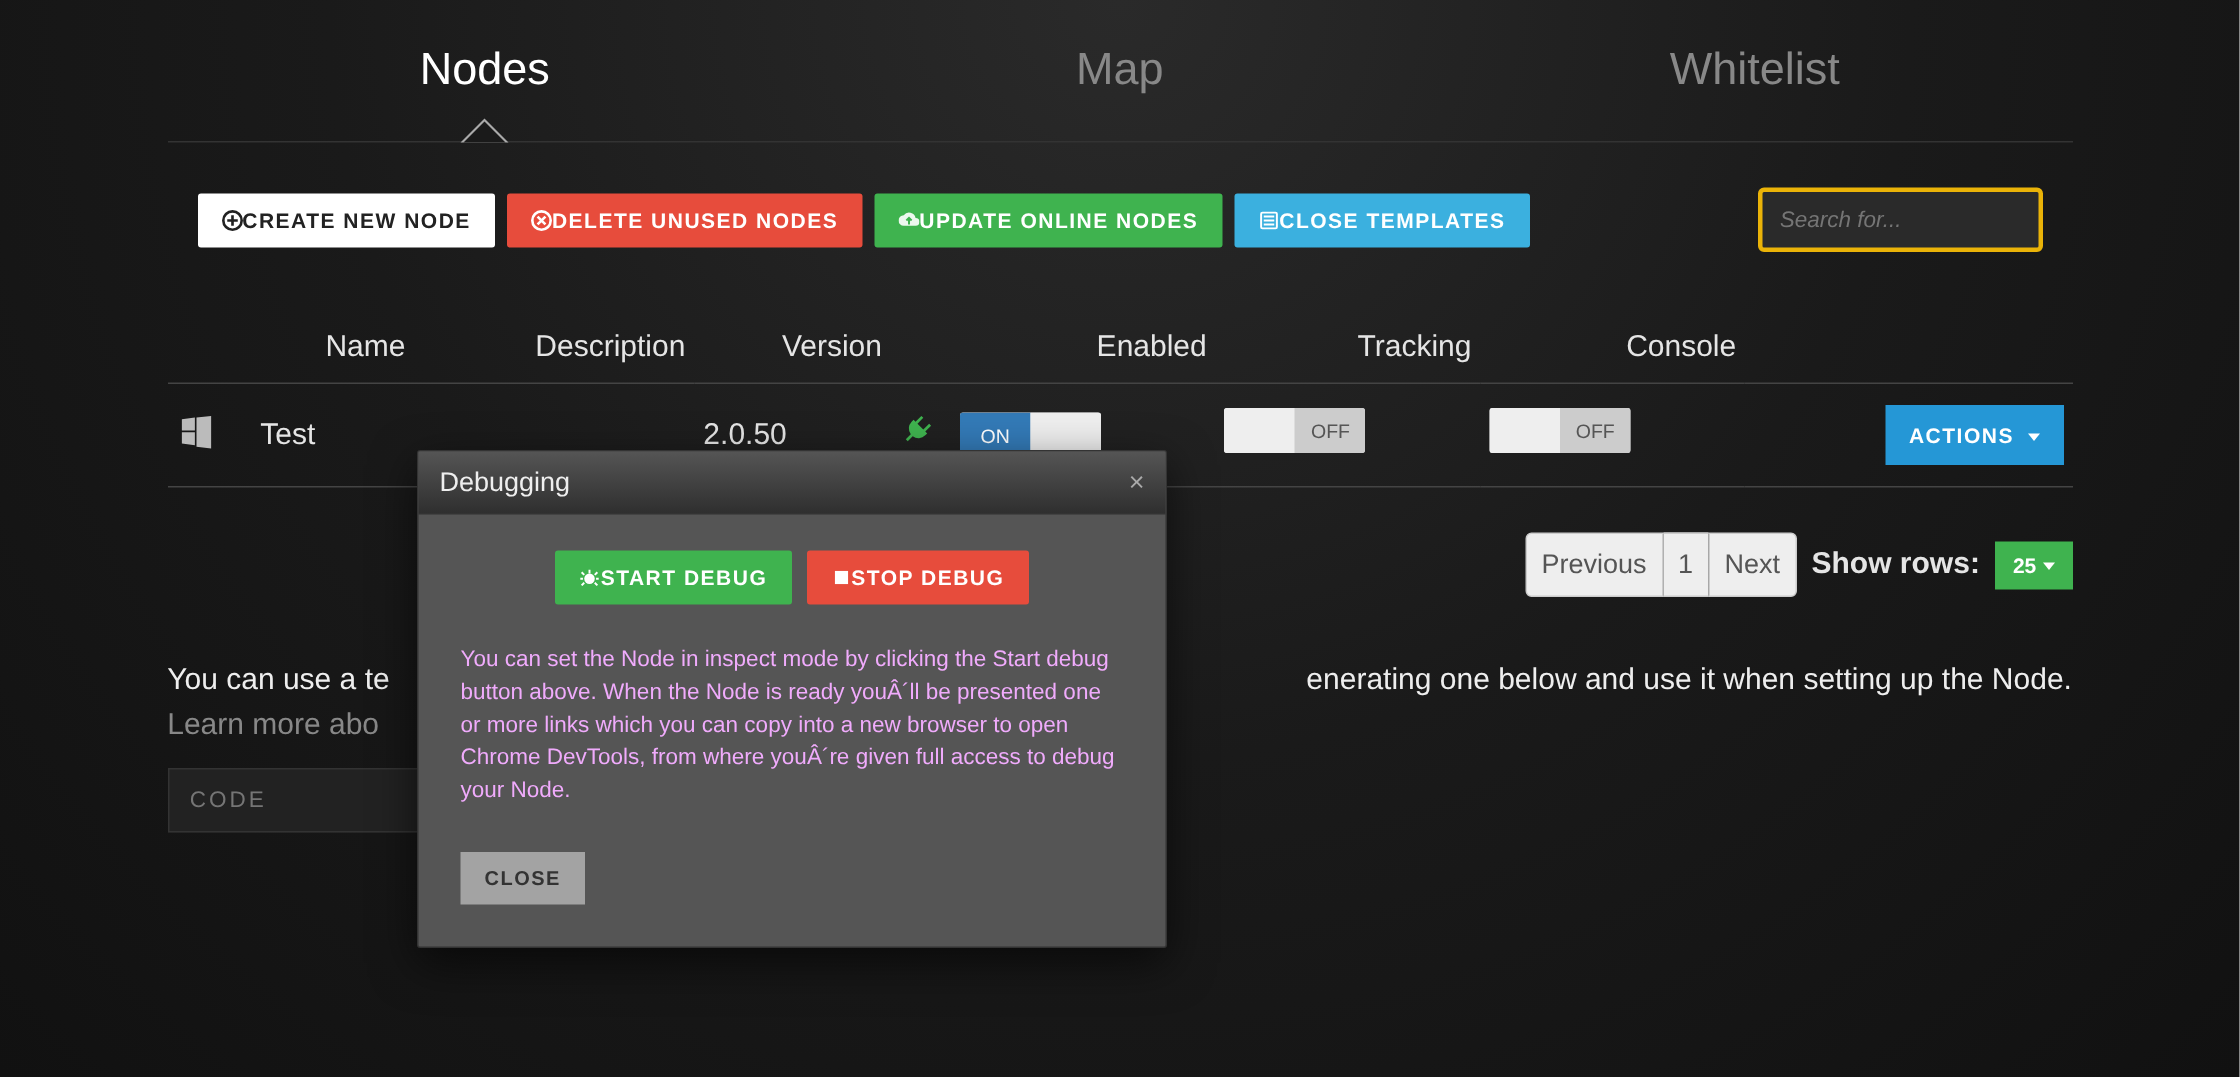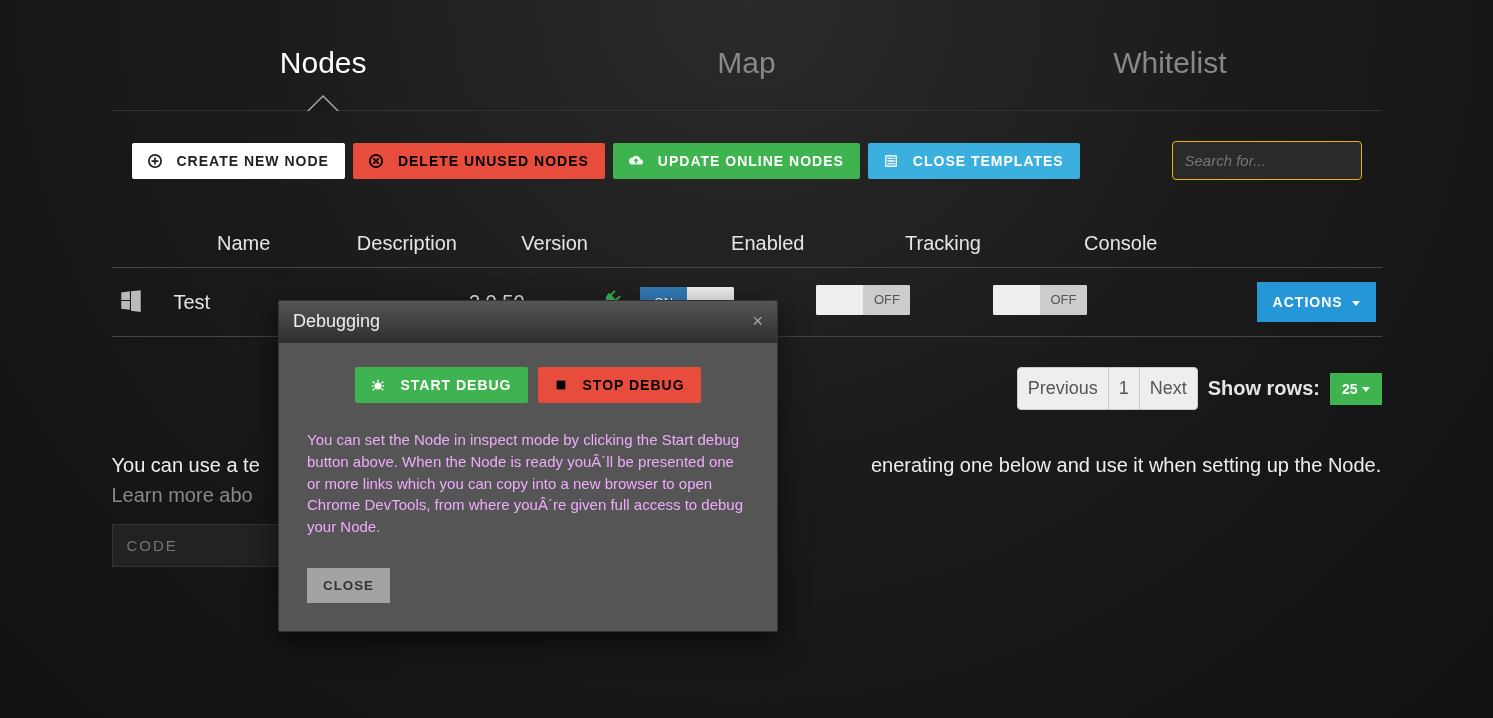--- a/index.html
+++ b/index.html
@@ -7,21 +7,21 @@
     background: radial-gradient(ellipse at center top, #2a2a2a 0%, #1a1a1a 50%, #111 100%);
     font-family: "Helvetica Neue", Helvetica, Arial, sans-serif;
     color: #e5e5e5;
     width: 1493px;
     height: 718px;
     overflow: hidden;
     position: relative;
   }
   .container {
     width: 1270px;
-    margin: 16px auto;
+    margin: 0 auto;
     padding-top: 10px;
   }
   .tabs {
     display: flex;
     border-bottom: 1px solid #333;
   }
   .tab {
     flex: 1;
     text-align: center;
     padding: 20px 0 30px;
@@ -56,38 +56,38 @@
   }
   .toolbar {
     display: flex;
     gap: 8px;
     padding: 30px 20px 20px;
     align-items: center;
   }
   .btn {
     display: inline-flex;
     align-items: center;
-    gap: 15px;
+    gap: 0;
     padding: 10px 16px;
     font-size: 14px;
     font-weight: 700;
     letter-spacing: 1px;
     border: none;
     cursor: pointer;
     border-radius: 2px;
   }
   .btn-white { background: #fff; color: #222; }
-  .btn-red { background: #e74c3c; color: #000000; }
+  .btn-red { background: #e74c3c; color: #ffffff; }
   .btn-green { background: #3fb34f; color: #fff; }
   .btn-blue { background: #3bb0df; color: #fff; }
   .btn-page { background: #eee; color: #555; padding: 10px 10px; font-weight: 400; letter-spacing: 0; font-size: 18px; border: 1px solid #ccc; }
   .search-box { margin-left: auto; }
   .search-box input {
     background: #2a2a2a;
-    border: 1px solid #eab308;
+    border: 3px solid #eab308;
     border-radius: 4px;
     padding: 10px 12px;
     color: #ccc;
     font-style: italic;
     font-size: 15px;
     width: 190px;
   }
   .table {
     width: 100%;
     border-collapse: collapse;

